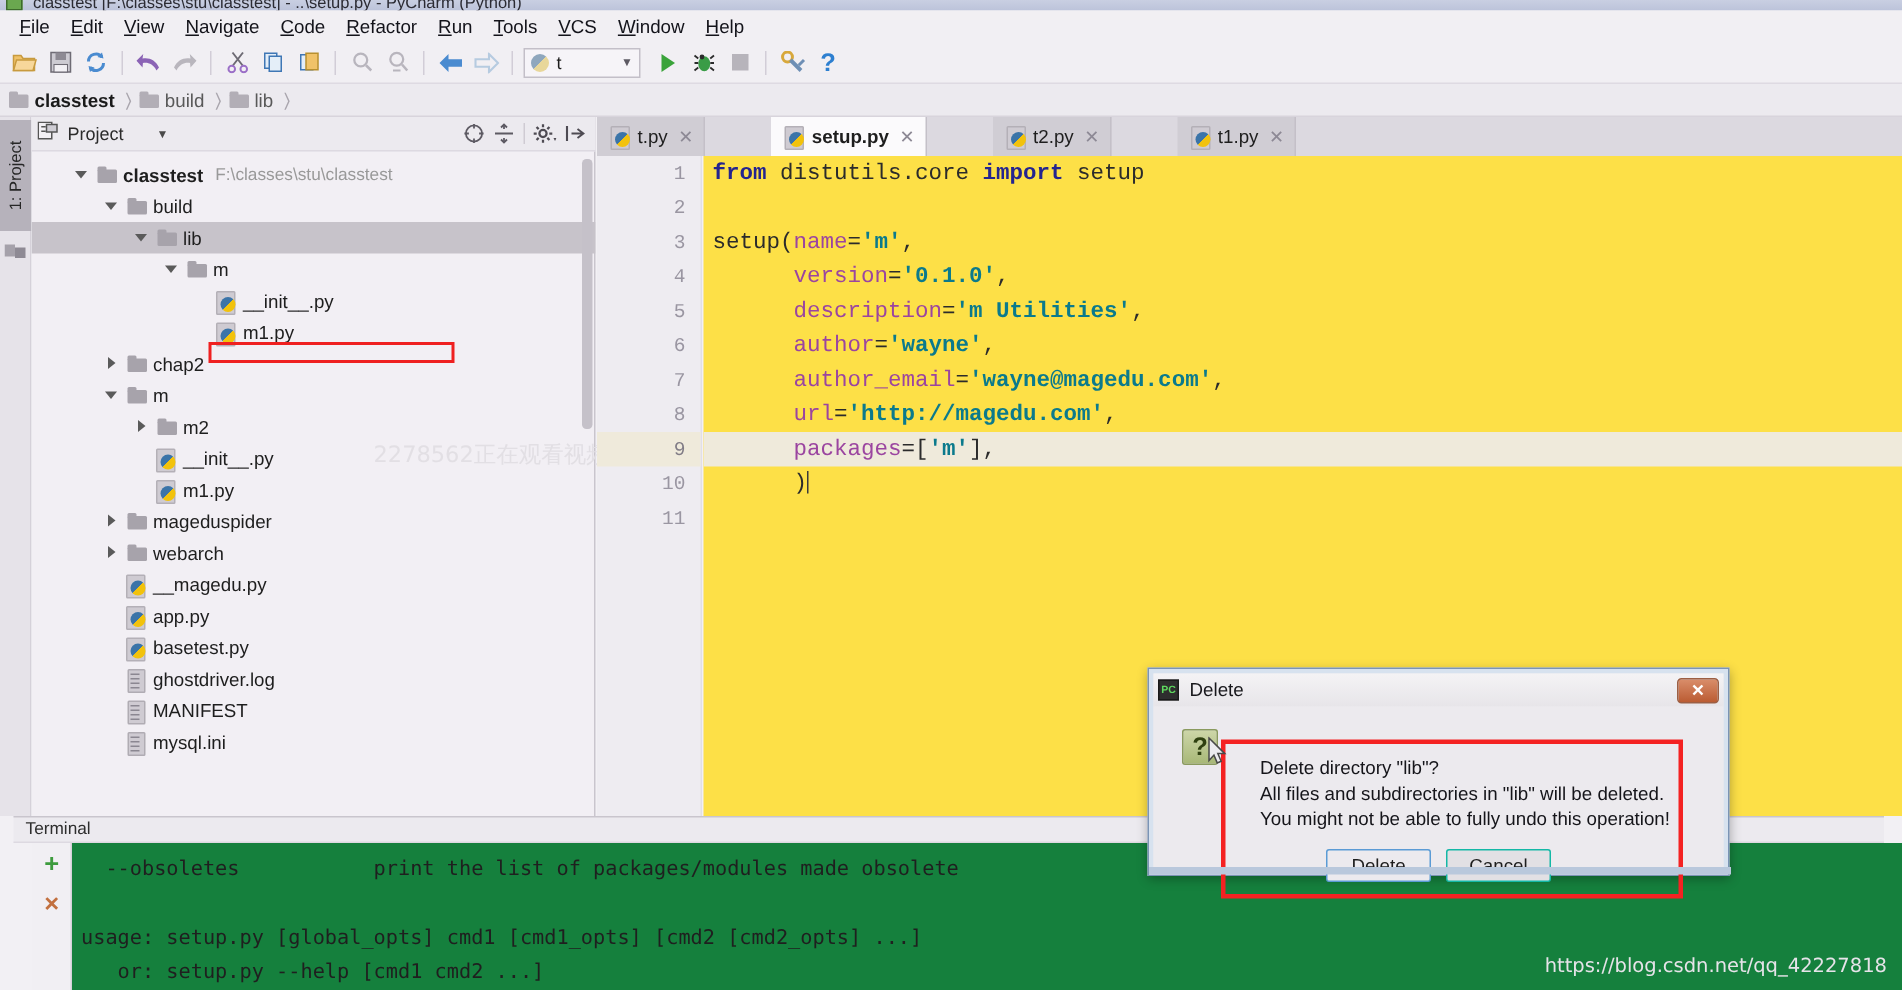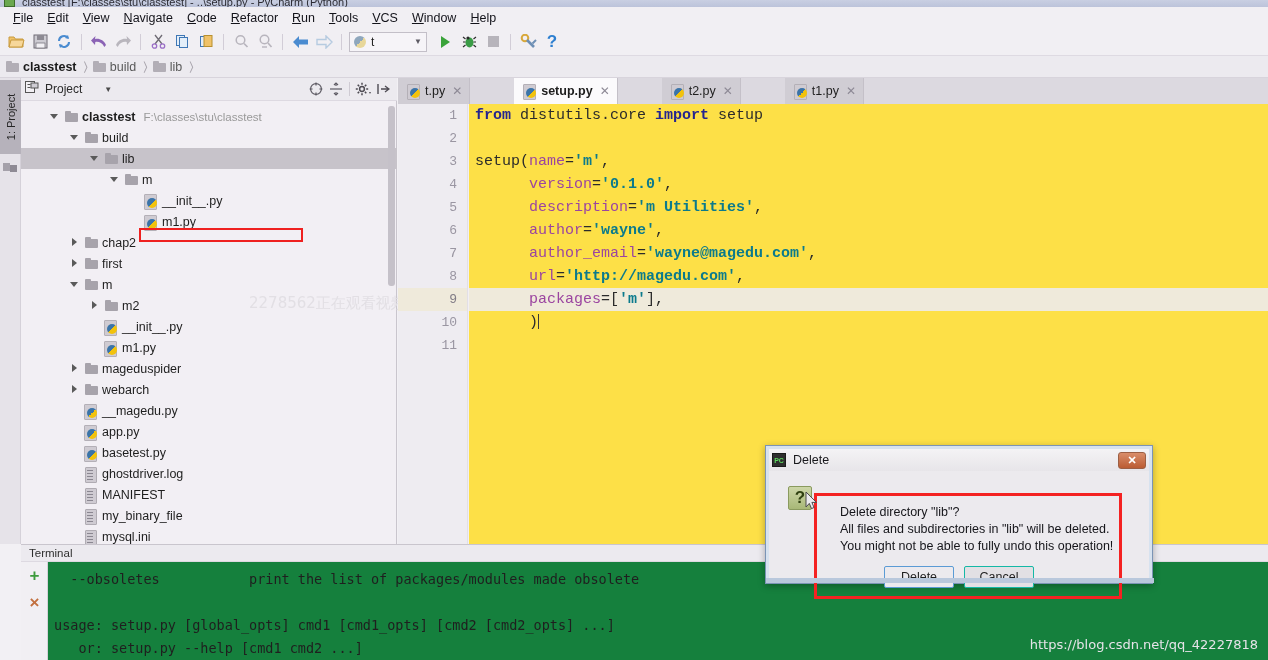--- a/index.html
+++ b/index.html
@@ -212,21 +212,21 @@
   .str { color: #0b7a8c; font-weight: bold; }
   .kwarg { color: #9b45a0; }
   .plain { color: #2b2b2b; }
   .caret {
     display: inline-block; width: 1px; height: 15px; background: #3a3a3a;
     vertical-align: -3px;
   }
 
   
   .termbar {
-    position: absolute; left: 21px; top: 544px; width: 1247px; height: 18px;
+    position: absolute; left: 9px; top: 544px; width: 1247px; height: 18px;
     background: #eceaef; border-top: 1px solid #c9c5cd; border-bottom: 1px solid #ddd9e1;
     display: flex; align-items: center;
   }
   .termtabtxt { margin-left: 8px; font-size: 11.5px; color: #2e2e2e; }
   .termleft {
     position: absolute; left: 21px; top: 562px; width: 27px; height: 98px;
     background: #f1eff3; border-right: 1px solid #d5d1d9;
   }
   .tbtn {
     width: 27px; height: 27px; display: flex; align-items: center; justify-content: center;
@@ -565,26 +565,20 @@
           <span class="tlabel">m1.py</span>
         </div>
         <div class="trow">
           <span style="display:inline-block;width:48px;flex:none"></span>
           <span class="arrow right"></span>
           <span class="folder-ic dark" style="margin-left:5px;flex:none"></span>
           <span class="tlabel">chap2</span>
         </div>
         <div class="trow">
           <span style="display:inline-block;width:48px;flex:none"></span>
-          <span class="arrow right"></span>
-          <span class="folder-ic dark" style="margin-left:5px;flex:none"></span>
-          <span class="tlabel">first</span>
-        </div>
-        <div class="trow">
-          <span style="display:inline-block;width:48px;flex:none"></span>
           <span class="arrow down"></span>
           <span class="folder-ic dark" style="margin-left:5px;flex:none"></span>
           <span class="tlabel">m</span>
         </div>
         <div class="trow">
           <span style="display:inline-block;width:68px;flex:none"></span>
           <span class="arrow right"></span>
           <span class="folder-ic dark" style="margin-left:5px;flex:none"></span>
           <span class="tlabel">m2</span>
         </div>
@@ -634,26 +628,20 @@
           <span style="display:inline-block;width:48px;flex:none"></span>
           <span class="arrow"></span>
           <span class="ficon f-ic" style="margin-left:3px"></span>
           <span class="tlabel">ghostdriver.log</span>
         </div>
         <div class="trow">
           <span style="display:inline-block;width:48px;flex:none"></span>
           <span class="arrow"></span>
           <span class="ficon f-ic" style="margin-left:3px"></span>
           <span class="tlabel">MANIFEST</span>
-        </div>
-        <div class="trow">
-          <span style="display:inline-block;width:48px;flex:none"></span>
-          <span class="arrow"></span>
-          <span class="ficon f-ic" style="margin-left:3px"></span>
-          <span class="tlabel">my_binary_file</span>
         </div>
         <div class="trow">
           <span style="display:inline-block;width:48px;flex:none"></span>
           <span class="arrow"></span>
           <span class="ficon f-ic" style="margin-left:3px"></span>
           <span class="tlabel">mysql.ini</span>
         </div>
       </div>
     <div class="redbox"></div>
     <div class="wm-tree">2278562正在观看视频</div>

